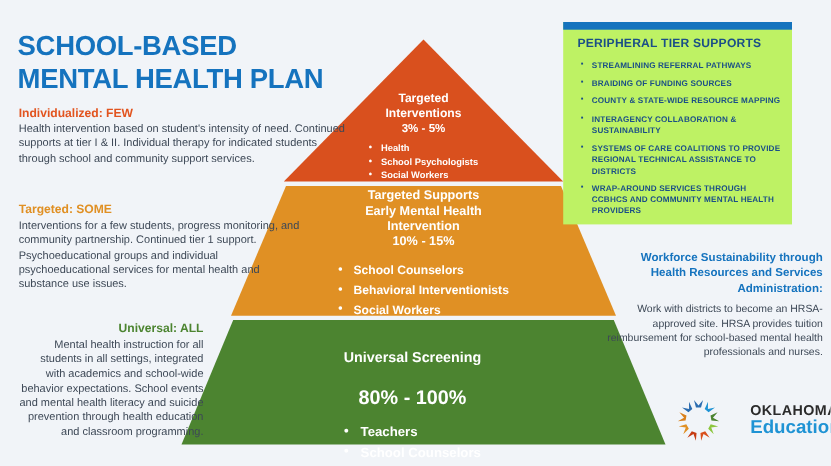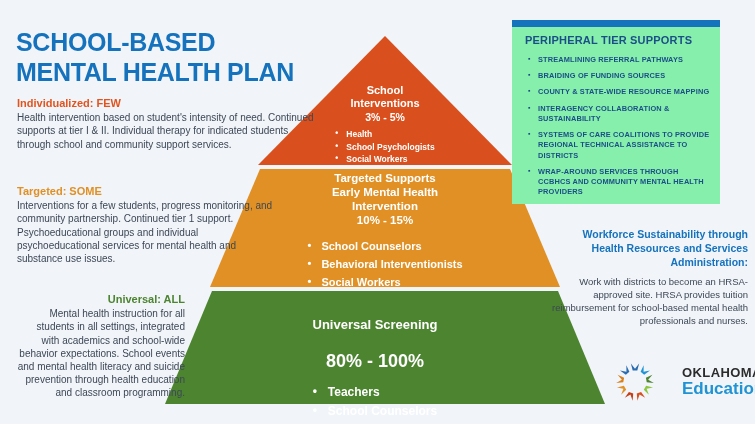--- a/index.html
+++ b/index.html
@@ -80,21 +80,21 @@
   #tier3-label .tier-title { font-size: 13px; }
   #tier3-label .tier-pct { font-size: 18px; margin-top: 17px; }
   #tier3-label .tier-list { margin-top: 10px; font-size: 12px; }
   #tier3-label .tier-list li { padding-left: 15px; line-height: 1.58; }
 
   
   #peripheral {
     position: absolute;
     left: 512px; top: 20px;
     width: 208px; height: 184px;
-    background: #86efac;
+    background: #bef264;
   }
   #peripheral-bar {
     position: absolute; left: 0; top: 0;
     width: 100%; height: 7px;
     background: #1573be;
   }
   #peripheral-title {
     position: absolute; left: 13px; top: 14px;
     font-size: 11px; font-weight: bold;
     letter-spacing: 0.2px;
@@ -165,21 +165,21 @@
 
     <polygon points="385,36 512,165 258,165" fill="#d9501e"></polygon>
 
     <polygon points="260,169 510,169 560,287 210,287" fill="#e09024"></polygon>
 
     <polygon points="212,291 558,291 605,404 165,404" fill="#4c8430"></polygon>
   </svg>
 
   <div class="tier-label" id="tier1-label">
     <div class="tier-title">
-      <div>School</div>
+      <div>Targeted</div>
       <div>Interventions</div>
     </div>
     <div class="tier-pct">3% - 5%</div>
     <ul class="tier-list">
       <li>Health</li>
       <li>School Psychologists</li>
       <li>Social Workers</li>
     </ul>
   </div>
 

